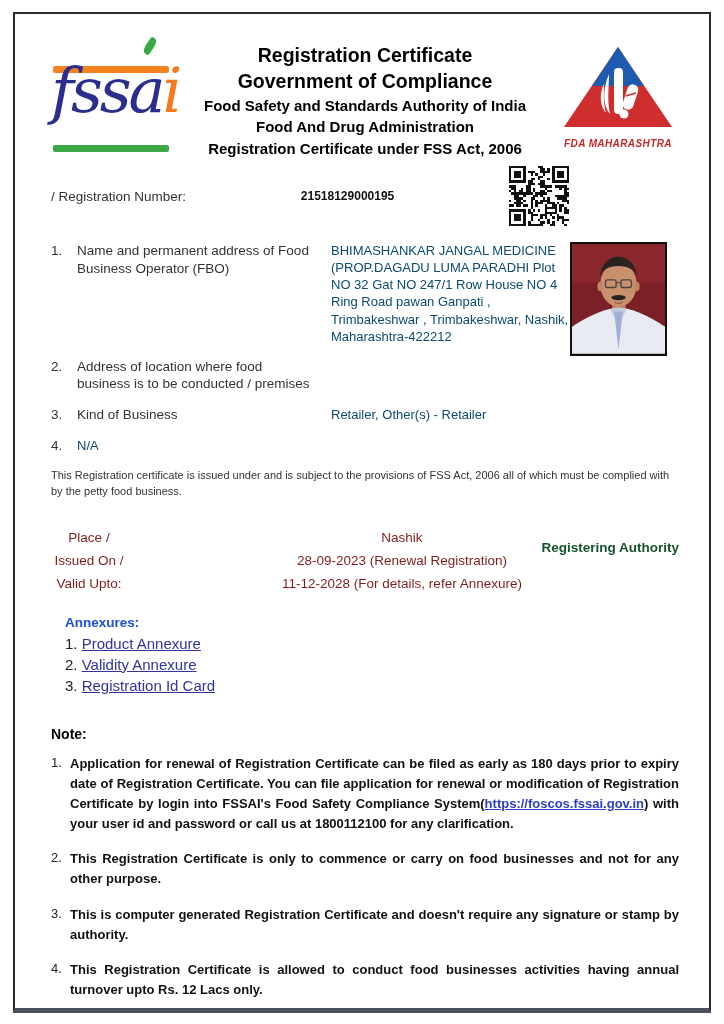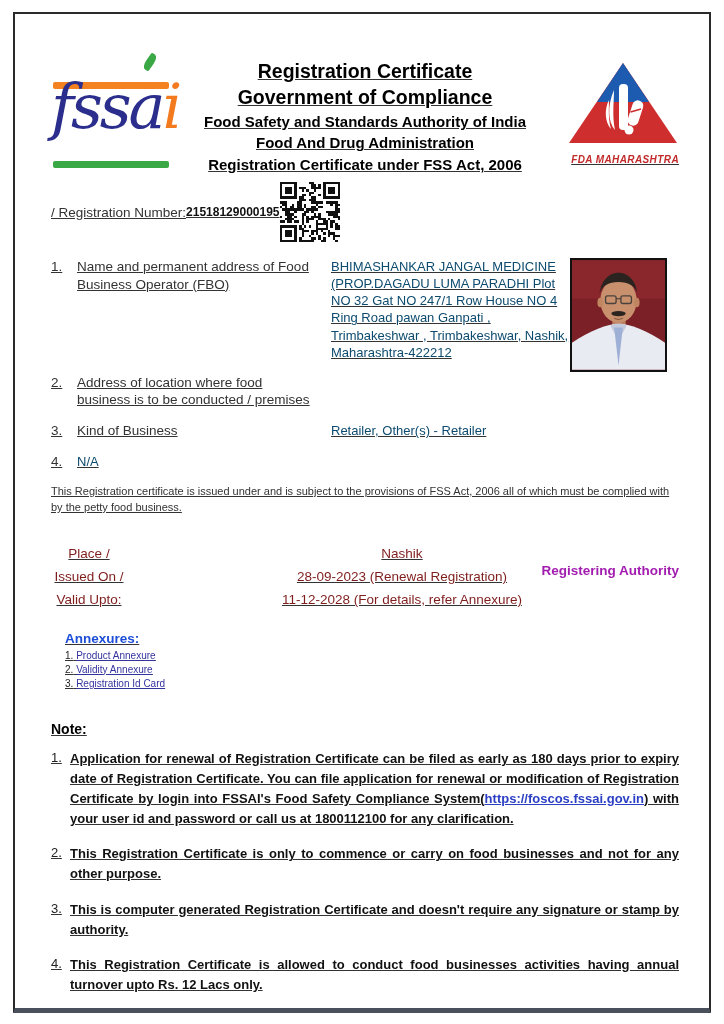--- a/index.html
+++ b/index.html
@@ -4,22 +4,21 @@
 <style>
   * { margin:0; padding:0; box-sizing:border-box; }
   html,body { background:#ffffff; }
   .canvas {
     position:relative; width:724px; height:1024px; background:#fff;
     font-family:"Liberation Sans", sans-serif; color:#333; overflow:hidden;
   }
   .sheet {
     position:absolute; left:13px; top:12px; right:13px; bottom:11px;
     border:2px solid #2b2b2b; border-bottom:5px solid #4a515c;
-    padding:36px 30px 0 36px;
-    text-decoration:underline;
+    padding:20px 30px 0 36px;
   }
 
   
   .header-row { display:flex; align-items:flex-start; }
   .fssai-logo { position:relative; width:122px; height:128px; flex:0 0 auto; }
   .fssai-logo .bar { position:absolute; left:2px; right:4px; height:7px; border-radius:2px; }
   .fssai-logo .bar.orange { top:32px; background:#f58220; }
   .fssai-logo .bar.green  { bottom:10px; background:#39a845; }
   .fssai-word {
     position:absolute; left:0; top:2px; width:100%; text-align:center;
@@ -29,29 +28,29 @@
   .fssai-word .f-blue { color:#2b2e8c; }
   .fssai-word .f-orange { color:#f47a20; }
   .fssai-leaf {
     position:absolute; right:14px; top:8px; width:18px; height:8px;
     background:#39a845; border-radius:50% 2px 50% 2px;
     transform:rotate(-55deg); z-index:3;
   }
   .header-text { flex:1 1 auto; text-align:center; padding-top:8px; color:#000; }
   .ht-big { font-size:19.5px; font-weight:700; line-height:1.35; }
   .ht-small { font-size:15px; font-weight:700; line-height:1.45; }
-  .fda-logo { width:122px; flex:0 0 auto; text-align:right; padding-top:10px; }
+  .fda-logo { width:122px; flex:0 0 auto; text-align:center; padding-top:10px; }
   .fda-label {
     font-size:10px; font-weight:700; font-style:italic; color:#c22a2a;
     letter-spacing:0.4px; margin-top:2px; white-space:nowrap;
   }
 
   
   .reg-row {
-    margin-top:4px; display:flex; align-items:center; justify-content:flex-start;
+    margin-top:4px; display:flex; align-items:center; justify-content:space-between;
     gap:0; padding-right:110px;
   }
   .reg-label { font-size:13.5px; color:#333; }
   .reg-number { font-size:12px; font-weight:700; color:#111; }
   .qr-box { width:60px; height:60px; flex:0 0 auto; }
 
   
   .fields { position:relative; margin-top:16px; }
   .f-row { display:flex; margin-bottom:13px; }
   .f-num { width:26px; font-size:13.5px; color:#333; padding-top:1px; }
@@ -64,26 +63,26 @@
   .photo-frame svg { display:block; width:100%; height:100%; }
 
   
   .disclaimer { margin-top:12px; font-size:11px; line-height:1.5; color:#333; padding-right:2px; }
 
   
   .issue-block { position:relative; margin-top:30px; padding-right:2px; }
   .i-row { display:flex; margin-bottom:8px; font-size:13.5px; color:#7f1d1d;text-align:center; }
   .i-label { width:76px; }
   .i-value { flex:1; }
-  .authority { position:absolute; right:0; top:17px; font-size:13.5px; font-weight:700; color:#a21caf; }
+  .authority { position:absolute; right:0; top:10px; font-size:13.5px; font-weight:700; color:#14532d; }
 
   
   .annexures { margin-top:24px; margin-left:14px; }
   .anx-heading { font-size:13.5px; font-weight:700; color:#1d4ed8; margin-bottom:3px; }
-  .anx-item { font-size:10px; line-height:1.4; color:#222; }
+  .anx-item { font-size:15px; line-height:1.4; color:#222; }
   .anx-item a { color:#33339e; text-decoration:underline; }
 
   
   .notes { margin-top:30px; }
   .note-heading { font-size:14px; font-weight:700; color:#000; margin-bottom:12px; }
   .note-item { display:flex; margin-bottom:15px; }
   .note-num { width:19px; flex:0 0 auto; font-size:13px; color:#222; padding-top:1px; }
   .note-text {
     flex:1; font-size:13px; font-weight:700; color:#111;
     line-height:1.55; text-align:justify;

